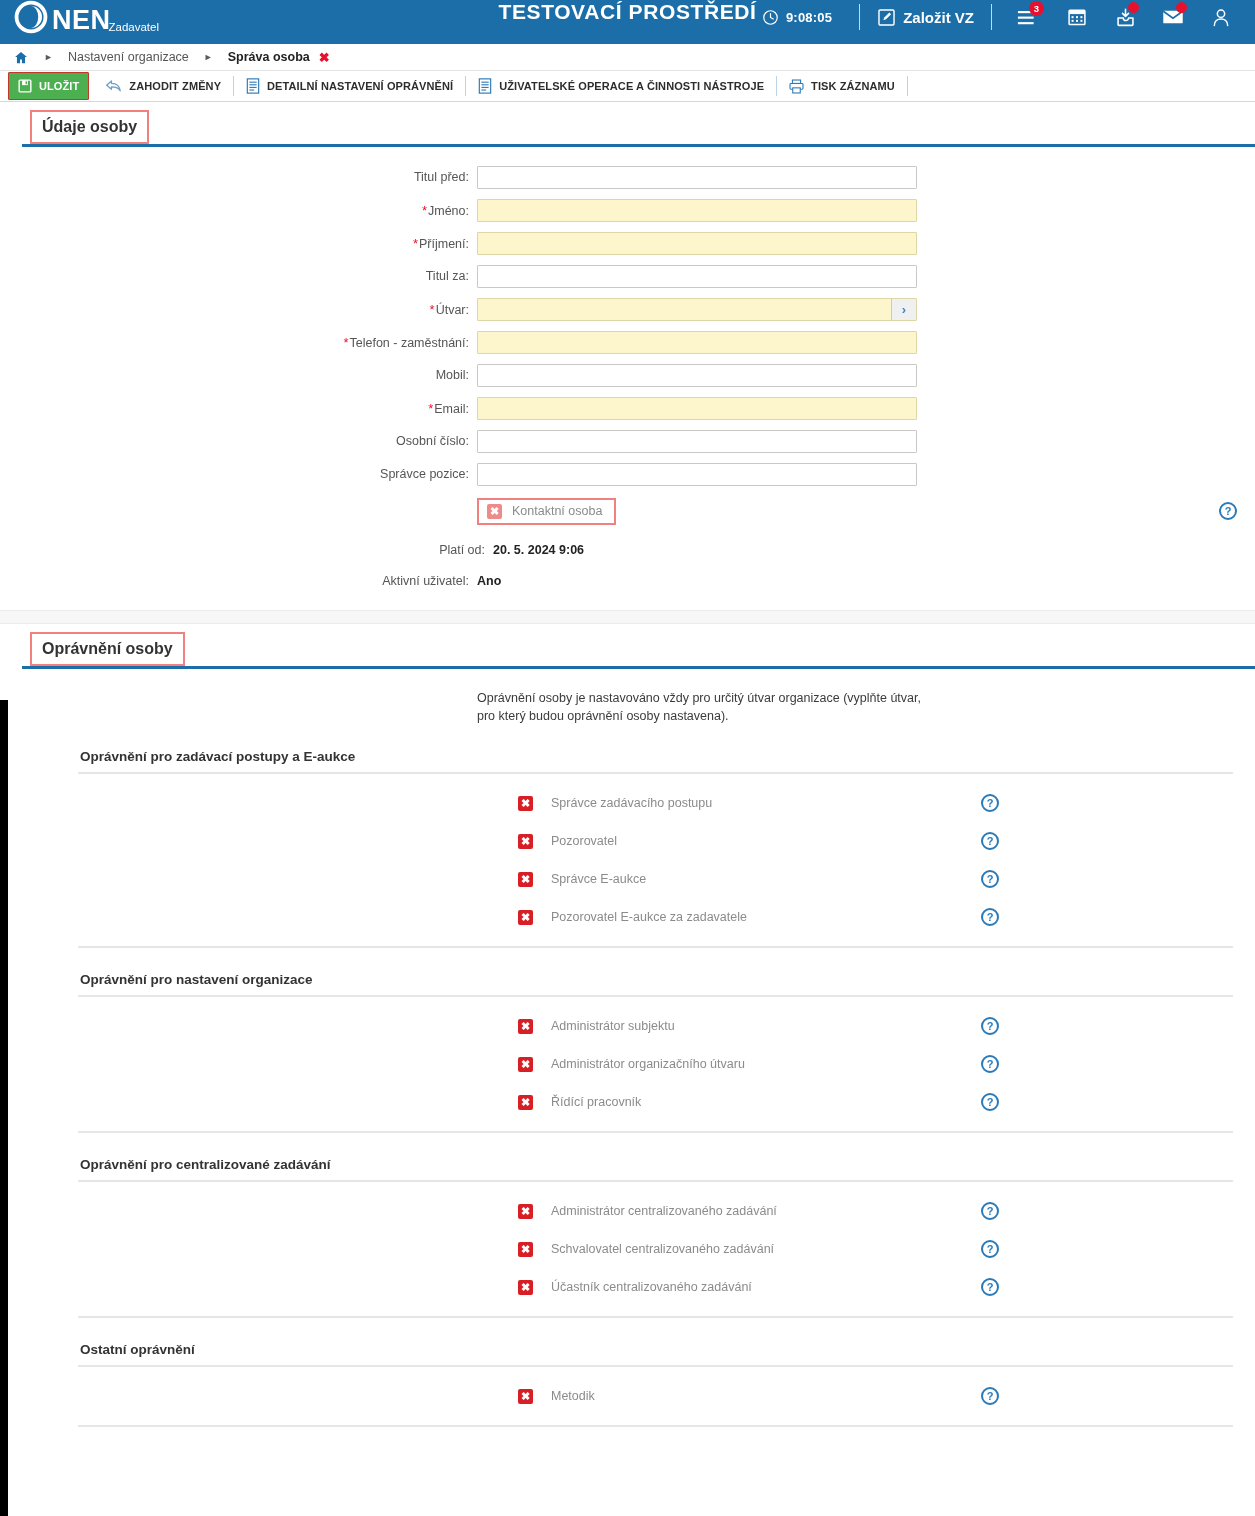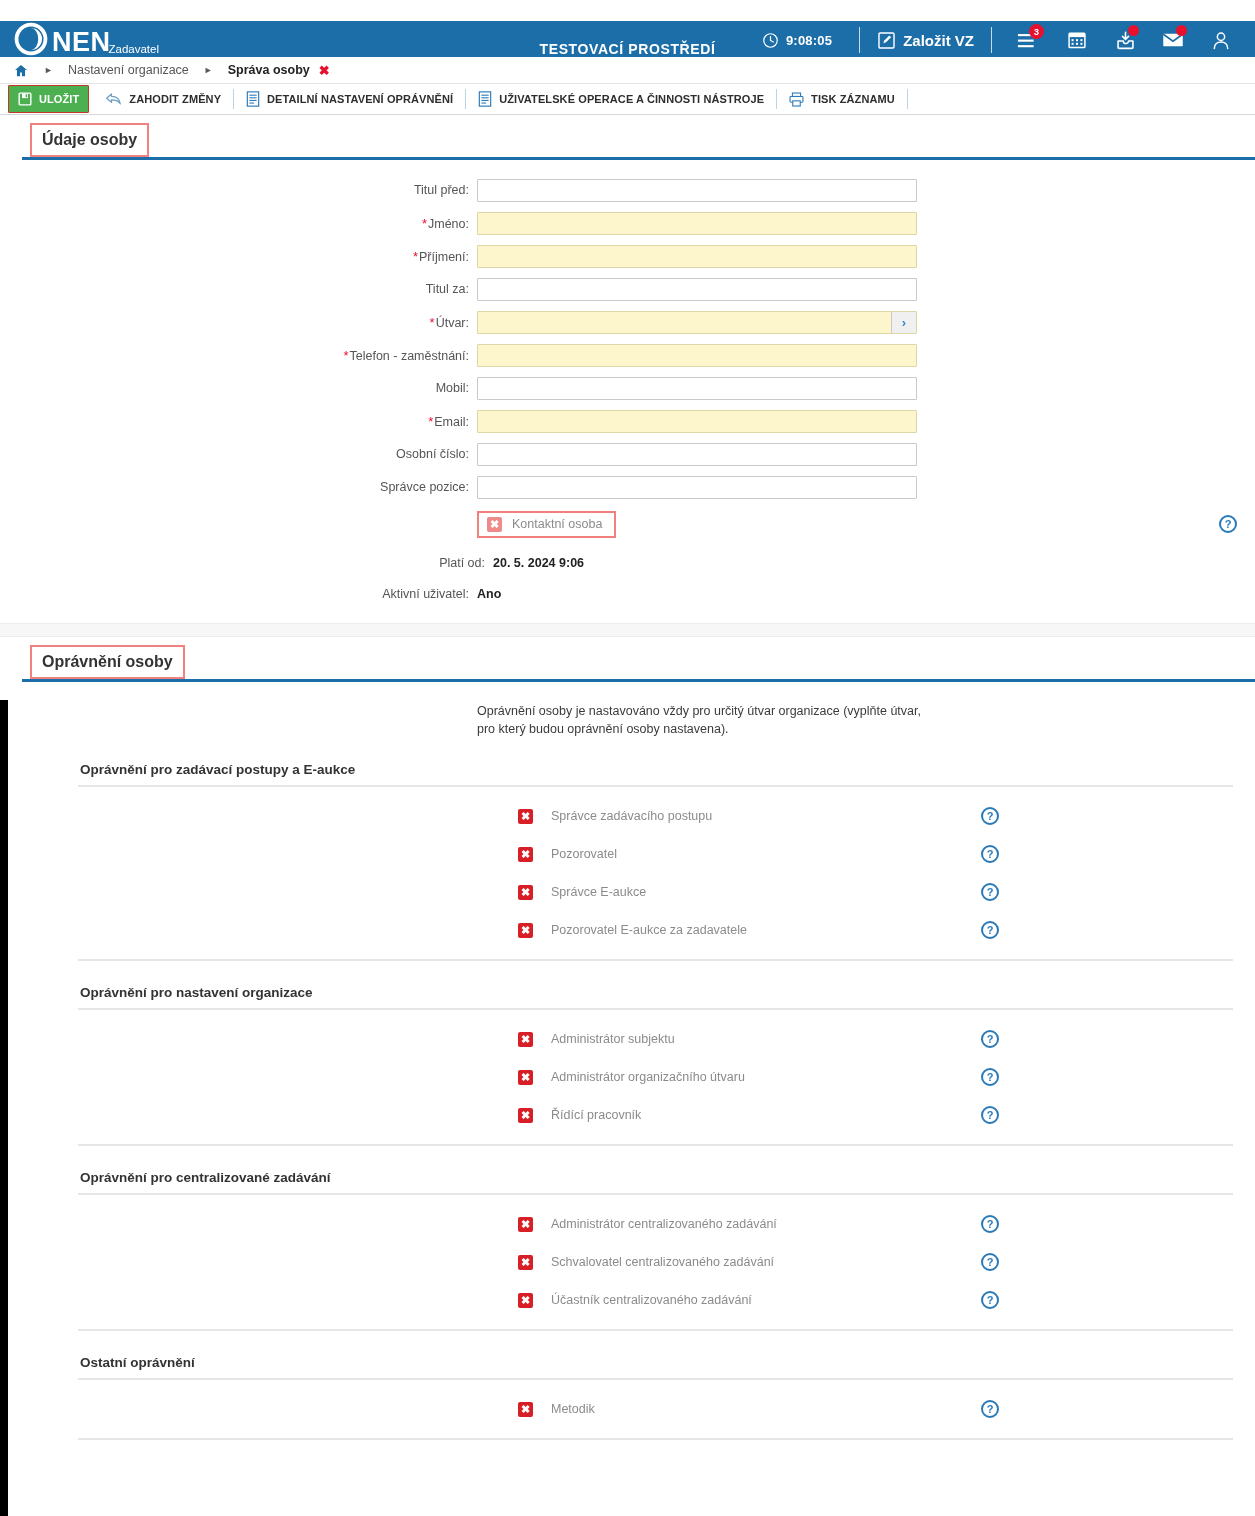--- a/index.html
+++ b/index.html
@@ -8,40 +8,39 @@
     margin: 0; padding: 0;
     width: 1255px;
     background: #ffffff;
     font-family: "Liberation Sans", sans-serif;
     -webkit-font-smoothing: antialiased;
   }
   body { position: relative; width: 1255px; min-height: 1516px; overflow: hidden; }
 
   
   .topbar {
-    height: 36px; width: 100%;
+    height: 44px; width: 100%;
     background: #1c6ea8;
-    display: flex; align-items: flex-end;
+    display: flex; align-items: flex-start;
     position: relative;
     color: #fff;
-    margin-top: 21px;
   }
   .brand { display: flex; align-items: flex-end; padding-left: 14px; }
   .brand-logo { width: 34px; height: 34px; margin-right: 4px; margin-bottom: 1px; }
   .brand-name {
     font-size: 27px; font-weight: bold; letter-spacing: 0.5px;
     line-height: 1; color: #fff; margin-bottom: 1px;
   }
   .brand-sub {
     font-size: 11.5px; color: #fff; margin-left: -2px;
     line-height: 1; margin-bottom: 2px;
   }
   .env-title {
     position: absolute; left: 0; right: 0; text-align: center;
-    font-size: 14px; font-weight: bold; letter-spacing: 0.6px;
+    font-size: 21px; font-weight: bold; letter-spacing: 0.6px;
     pointer-events: none;
   }
   .topright {
     margin-left: auto; display: flex; align-items: center;
     padding-right: 14px; gap: 8px; z-index: 2;
   }
   .clockwrap { display: flex; align-items: center; gap: 7px; margin-right: 10px; }
   .clocktext { font-size: 13px; font-weight: bold; letter-spacing: .2px; }
   .vdiv { width: 1px; height: 26px; background: rgba(255,255,255,.75); margin: 0 9px; }
   .zalozit {
@@ -276,21 +275,21 @@
   </div>
 </div>
 
 <div class="breadcrumb">
   <svg width="16" height="15" viewBox="0 0 24 24">
     <path d="M12 3L2.5 11h3v10h5v-6h3v6h5V11h3z" fill="#1c6ea8"></path>
   </svg>
   <span class="bc-sep">►</span>
   <span class="bc-item">Nastavení organizace</span>
   <span class="bc-sep">►</span>
-  <span class="bc-item current">Správa osoby</span>
+  <span class="bc-item current">Správa osoba</span>
   <span class="bc-close">✖</span>
 </div>
 
 <div class="toolbar">
   <div class="tb-btn tb-save">
     <svg width="14" height="14" viewBox="0 0 24 24">
       <rect x="2" y="2" width="20" height="20" rx="1.5" fill="none" stroke="#fff" stroke-width="2.4"></rect>
       <rect x="7" y="2.5" width="10" height="8" fill="#fff"></rect>
       <rect x="13" y="4" width="2.6" height="5" fill="#4caf50"></rect>
     </svg>

